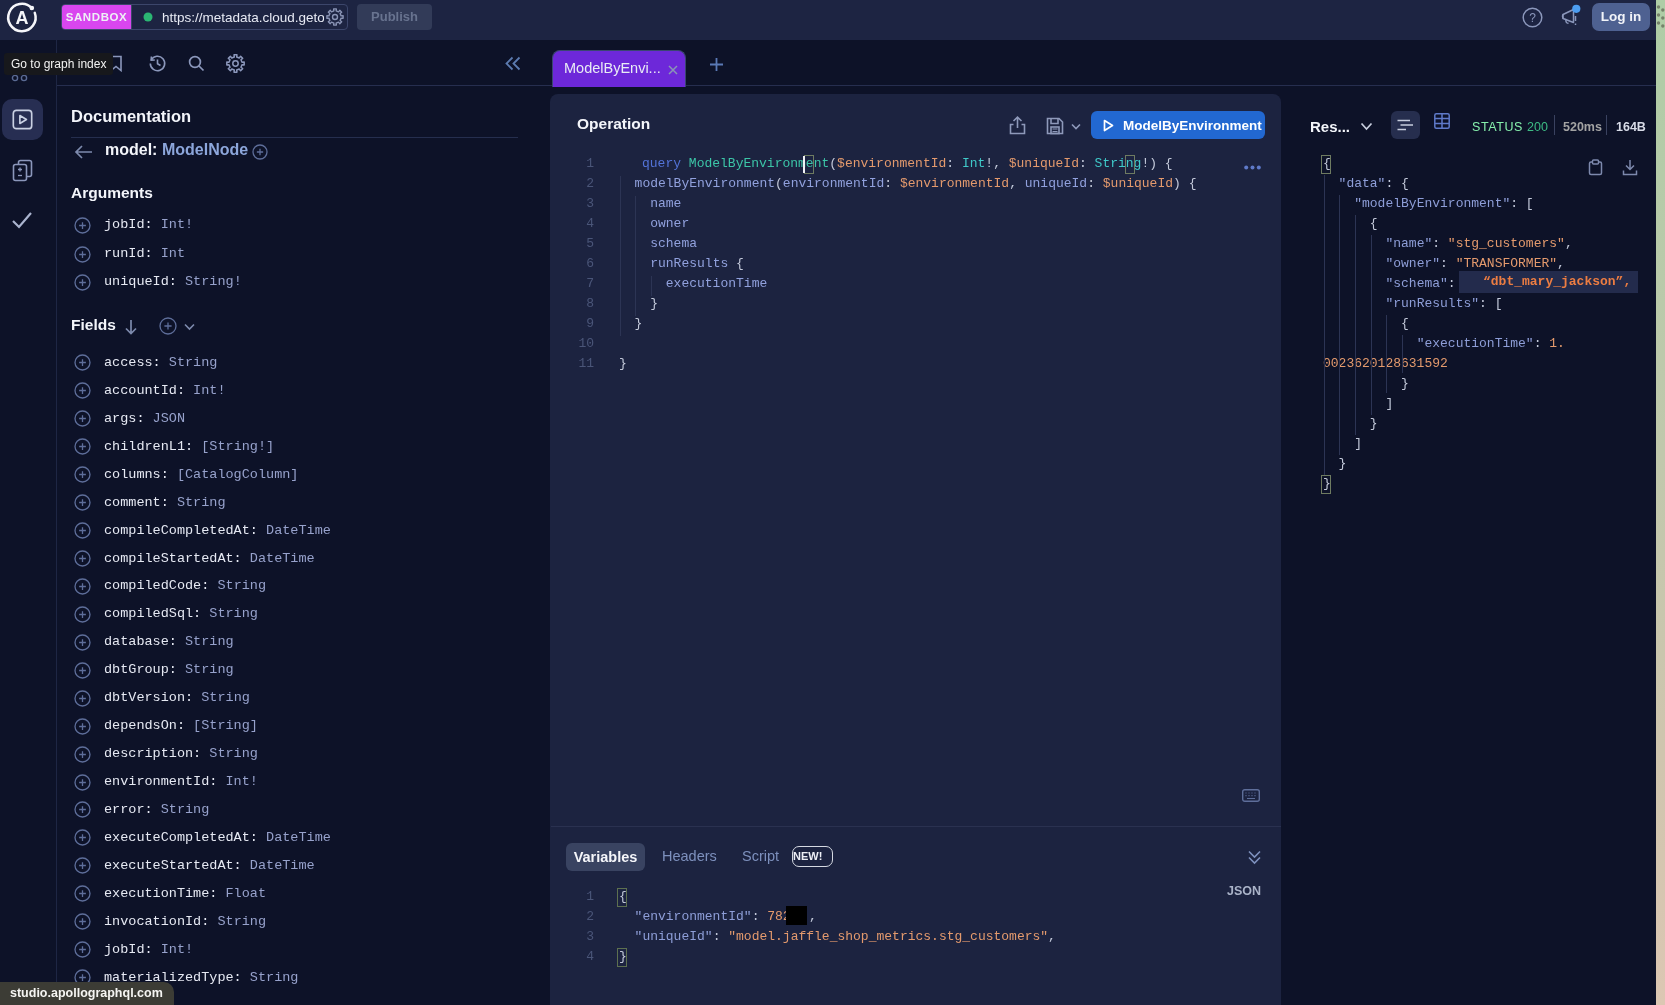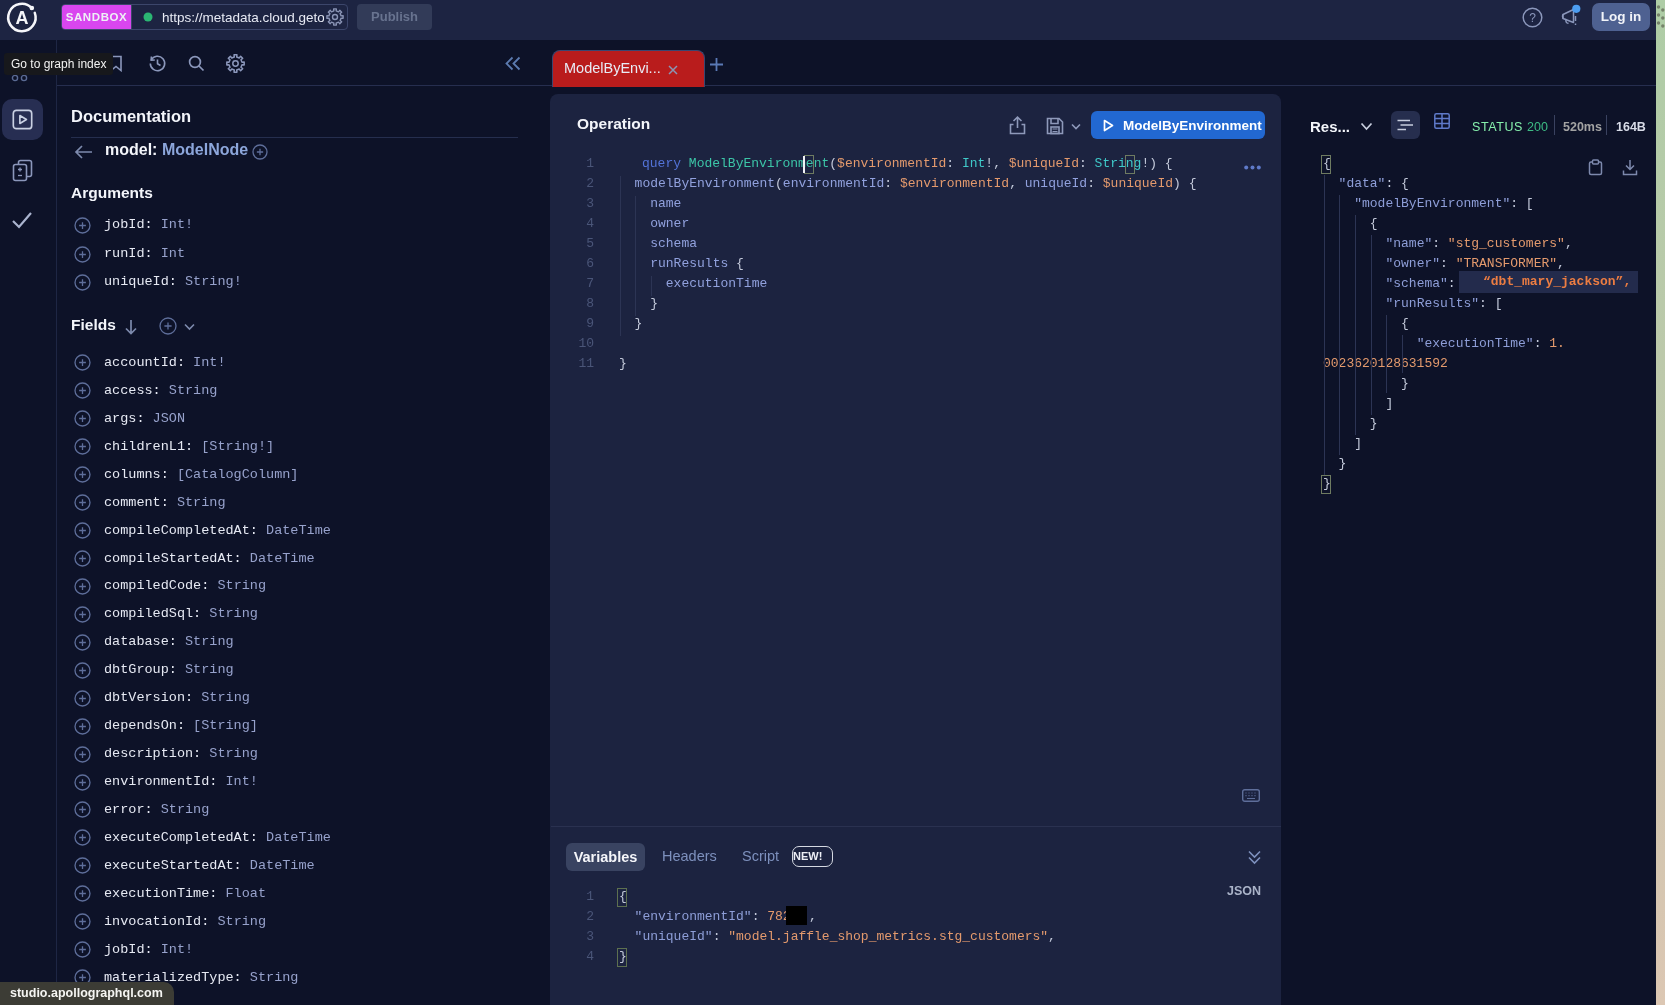--- a/index.html
+++ b/index.html
@@ -76,21 +76,21 @@
 <circle cx="7" cy="7" r="5.4" fill="none" stroke="#8b97bb" stroke-width="1.7"></circle>
 <path d="M11 11 L15.5 15.5" stroke="#8b97bb" stroke-width="1.7"></path>
 </svg>
 <svg class="abs" style="left:226px;top:54px" width="19" height="19" viewBox="0 0 19 19">
 <path d="M8.06 0.82 L10.94 0.82 L10.71 3.01 L13.23 4.05 L14.62 2.34 L16.66 4.38 L14.95 5.77 L15.99 8.29 L18.18 8.06 L18.18 10.94 L15.99 10.71 L14.95 13.23 L16.66 14.62 L14.62 16.66 L13.23 14.95 L10.71 15.99 L10.94 18.18 L8.06 18.18 L8.29 15.99 L5.77 14.95 L4.38 16.66 L2.34 14.62 L4.05 13.23 L3.01 10.71 L0.82 10.94 L0.82 8.06 L3.01 8.29 L4.05 5.77 L2.34 4.38 L4.38 2.34 L5.77 4.05 L8.29 3.01 Z" fill="none" stroke="#8b97bb" stroke-width="1.5" stroke-linejoin="round"></path>
 <circle cx="9.5" cy="9.5" r="2.7" fill="none" stroke="#8b97bb" stroke-width="1.5"></circle>
 </svg>
 <svg class="abs" style="left:505px;top:56px" width="16" height="15" viewBox="0 0 16 15">
 <path d="M7.5 1.5 L1.5 7.5 L7.5 13.5 M14.5 1.5 L8.5 7.5 L14.5 13.5" fill="none" stroke="#5c7bb0" stroke-width="1.8"></path>
 </svg>
-<div class="abs" style="left:552px;top:50px;width:153px;height:37px;border:1px solid #3a4670;border-bottom:none;border-radius:8px 8px 0 0;background:#b91c1c;color:#e8ebf5;font-size:14.5px">
+<div class="abs" style="left:552px;top:50px;width:134px;height:37px;border:1px solid #3a4670;border-bottom:none;border-radius:8px 8px 0 0;background:#6d28d9;color:#e8ebf5;font-size:14.5px">
 <span style="position:absolute;left:11px;top:9px">ModelByEnvi...</span>
 <svg style="position:absolute;left:114px;top:13px" width="12" height="12" viewBox="0 0 12 12">
         <path d="M2 2 L10 10 M10 2 L2 10" stroke="#8a96b5" stroke-width="1.5"></path>
       </svg>
 </div>
 <svg class="abs" style="left:709px;top:57px" width="15" height="15" viewBox="0 0 15 15">
       <path d="M7.5 1 V14 M1 7.5 H14" stroke="#5a79b5" stroke-width="1.8"></path>
     </svg>
 <div class="abs" style="left:56px;top:40px;width:1px;height:965px;background:#1e2644"></div>
 <svg class="abs" style="left:11px;top:74px" width="18" height="8">
@@ -157,28 +157,28 @@
     </div>
 <svg class="abs" style="left:184px;top:323px" width="11" height="8" viewBox="0 0 11 8">
       <path d="M1 1.5 L5.5 6 L10 1.5" fill="none" stroke="#7d8aad" stroke-width="1.6"></path>
     </svg>
 <div id="fieldrows">
   <div class="frow">
         <svg width="17" height="17" viewBox="0 0 17 17">
           <circle cx="8.5" cy="8.5" r="7.5" fill="none" stroke="#5e6e9a" stroke-width="1.3"></circle>
           <path d="M8.5 5.125 v6.75 M5.125 8.5 h6.75" stroke="#5e6e9a" stroke-width="1.3"></path>
         </svg>
+        <span class="mono"><span class="fname">access:</span><span class="ftype"> String</span></span>
+      </div>
+  <div class="frow">
+        <svg width="17" height="17" viewBox="0 0 17 17">
+          <circle cx="8.5" cy="8.5" r="7.5" fill="none" stroke="#5e6e9a" stroke-width="1.3"></circle>
+          <path d="M8.5 5.125 v6.75 M5.125 8.5 h6.75" stroke="#5e6e9a" stroke-width="1.3"></path>
+        </svg>
         <span class="mono"><span class="fname">accountId:</span><span class="ftype"> Int!</span></span>
-      </div>
-  <div class="frow">
-        <svg width="17" height="17" viewBox="0 0 17 17">
-          <circle cx="8.5" cy="8.5" r="7.5" fill="none" stroke="#5e6e9a" stroke-width="1.3"></circle>
-          <path d="M8.5 5.125 v6.75 M5.125 8.5 h6.75" stroke="#5e6e9a" stroke-width="1.3"></path>
-        </svg>
-        <span class="mono"><span class="fname">access:</span><span class="ftype"> String</span></span>
       </div>
   <div class="frow">
         <svg width="17" height="17" viewBox="0 0 17 17">
           <circle cx="8.5" cy="8.5" r="7.5" fill="none" stroke="#5e6e9a" stroke-width="1.3"></circle>
           <path d="M8.5 5.125 v6.75 M5.125 8.5 h6.75" stroke="#5e6e9a" stroke-width="1.3"></path>
         </svg>
         <span class="mono"><span class="fname">args:</span><span class="ftype"> JSON</span></span>
       </div>
   <div class="frow">
         <svg width="17" height="17" viewBox="0 0 17 17">

